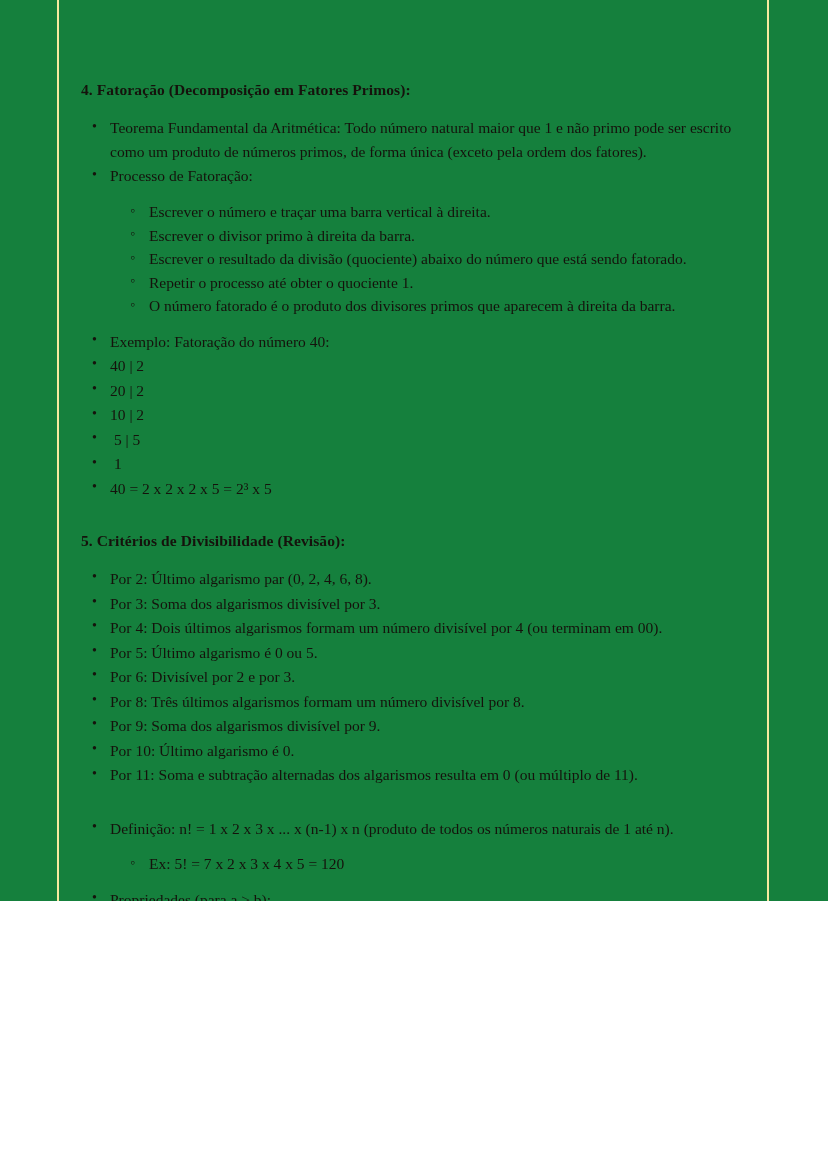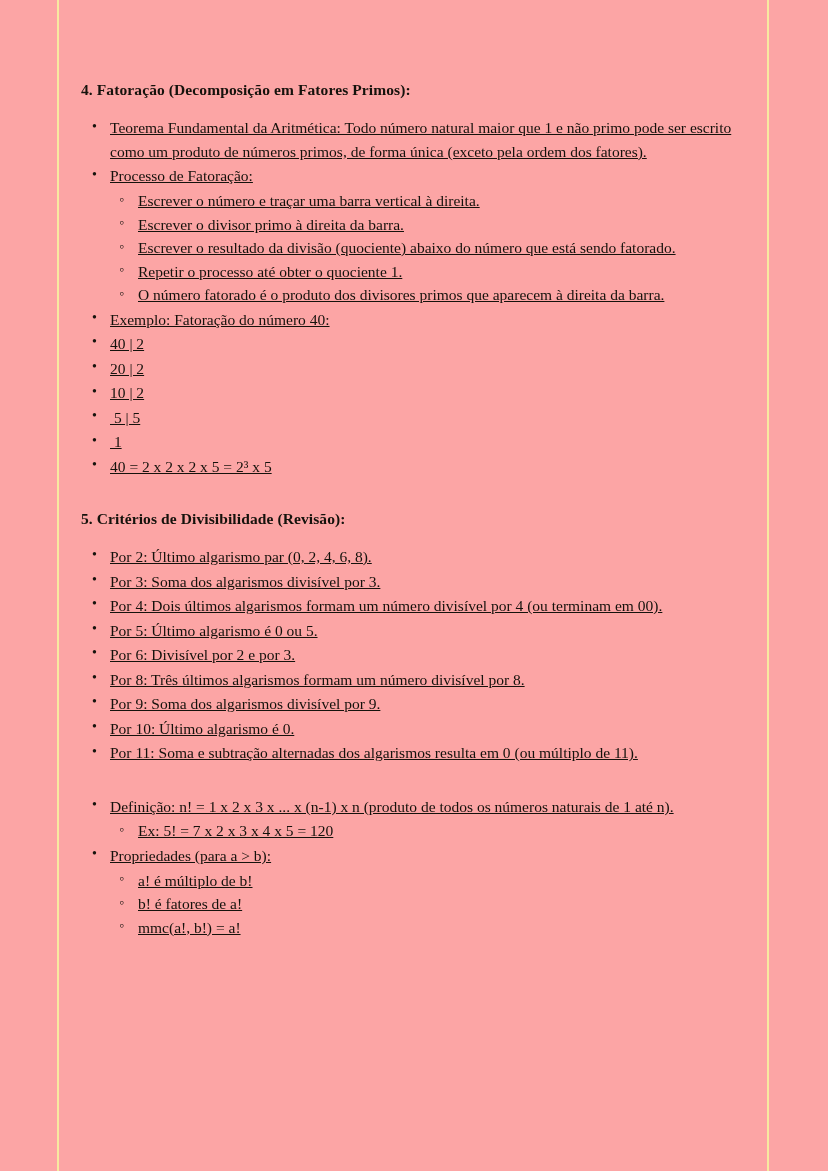--- a/index.html
+++ b/index.html
@@ -7,23 +7,23 @@
     padding: 0;
     background: #ffffff;
   }
   body {
     font-family: "Liberation Serif", "DejaVu Serif", serif;
     color: #15120c;
   }
   .page {
     position: relative;
     width: 828px;
-    height: 1171px;
+    height: 901px;
     margin: 0 auto;
-    background: #fca5a5;
+    background: #15803d;
     overflow: hidden;
     box-sizing: border-box;
   }
   .margin-rule {
     position: absolute;
     top: 0;
     bottom: 0;
     width: 2px;
     background: #f7e9a0;
   }
@@ -51,33 +51,32 @@
     list-style: none;
     margin: 0;
     padding: 0;
   }
   ul.lvl1 > li {
     position: relative;
     padding-left: 29px;
     font-size: 15.5px;
     line-height: 1.52;
     margin: 0 0 1px 0;
-    text-decoration: underline;
   }
   ul.lvl1 > li > .b::before {
     content: "\2022";
     position: absolute;
     left: 11px;
     top: -0.06em;
     font-size: 14px;
     line-height: inherit;
   }
   ul.lvl2 {
     list-style: none;
-    margin: 1px;
+    margin: 12px;
     padding: 0;
   }
   ul.lvl2 > li {
     position: relative;
     padding-left: 27px;
     font-size: 15.5px;
     line-height: 1.52;
     margin: 0;
   }
   ul.lvl2 > li > .b::before {

